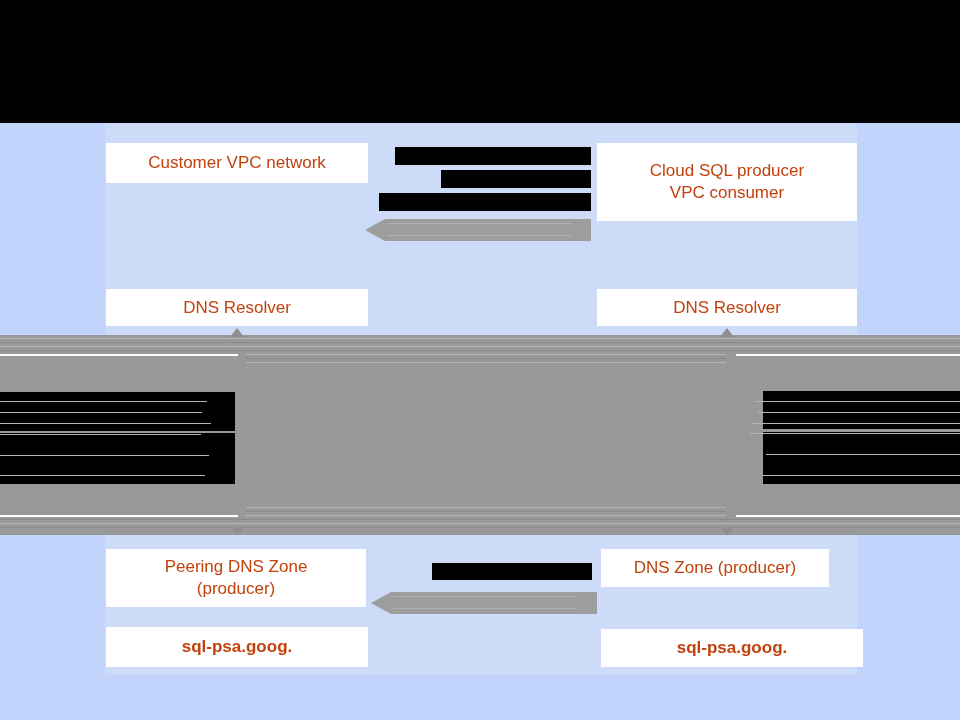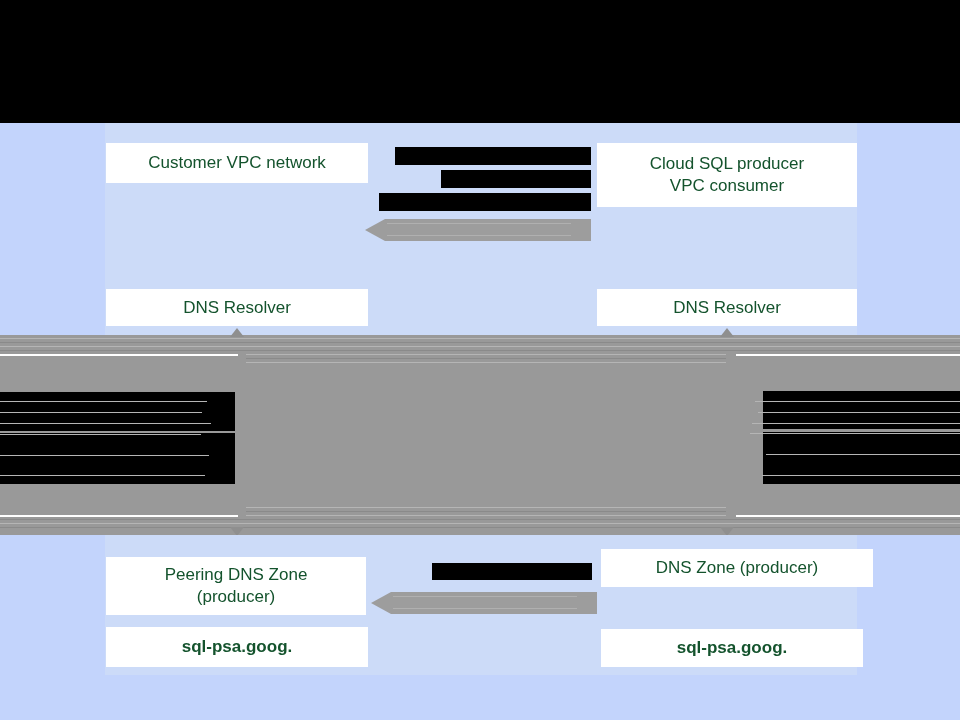--- a/index.html
+++ b/index.html
@@ -31,33 +31,33 @@
   }
   .panel-top{left:105px;top:123px;width:752px;height:212px;}
   .panel-bottom{left:105px;top:535px;width:752px;height:140px;}
 
   
   .box{
     position:absolute;
     background:#ffffff;
     display:flex;align-items:center;justify-content:center;
     text-align:center;
-    color:#14532d;
+    color:#c2410c;
     font-size:17px;
     line-height:1.28;
     box-sizing:border-box;
   }
   .box.bold{font-weight:bold;font-size:17px;}
 
   .box-customer-vpc {left:106px; top:143px; width:262px; height:40px;}
-  .box-producer-vpc {left:597px; top:143px; width:260px; height:64px;}
+  .box-producer-vpc {left:597px; top:143px; width:260px; height:78px;}
   .box-res-left     {left:106px; top:289px; width:262px; height:37px;}
   .box-res-right    {left:597px; top:289px; width:260px; height:37px;}
-  .box-peering-zone {left:106px; top:549px; width:260px; height:58px;margin-top:8px;}
-  .box-prod-zone    {left:601px; top:549px; width:272px; height:38px;}
+  .box-peering-zone {left:106px; top:549px; width:260px; height:58px;}
+  .box-prod-zone    {left:601px; top:549px; width:228px; height:38px;}
   .box-sql-left     {left:106px; top:627px; width:262px; height:40px;}
   .box-sql-right    {left:601px; top:629px; width:262px; height:38px;}
 
   
   .gray-band{
     position:absolute;left:0;top:335px;width:960px;height:200px;
     background:#999999;
   }
   
   .stripe{

